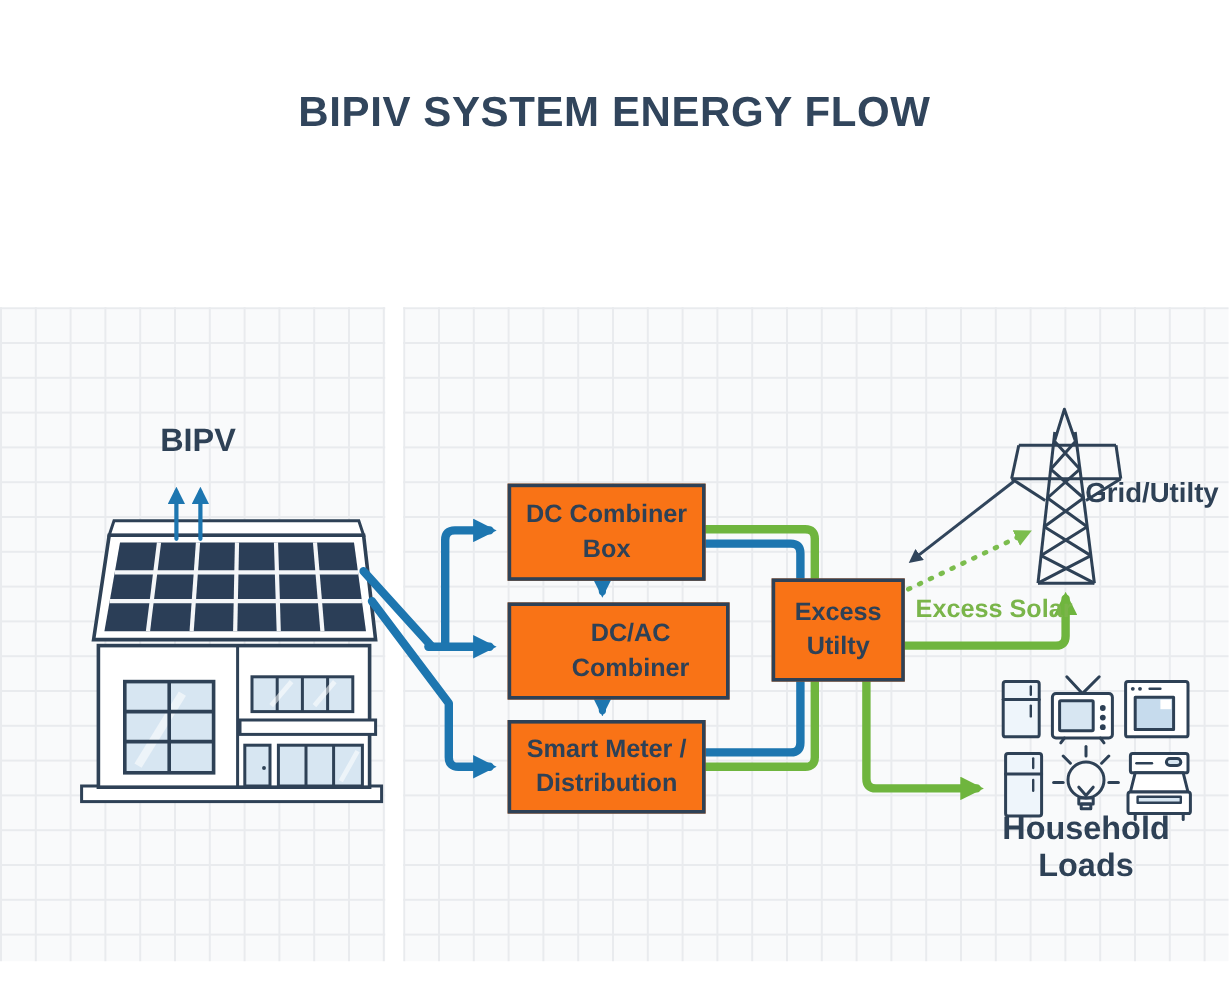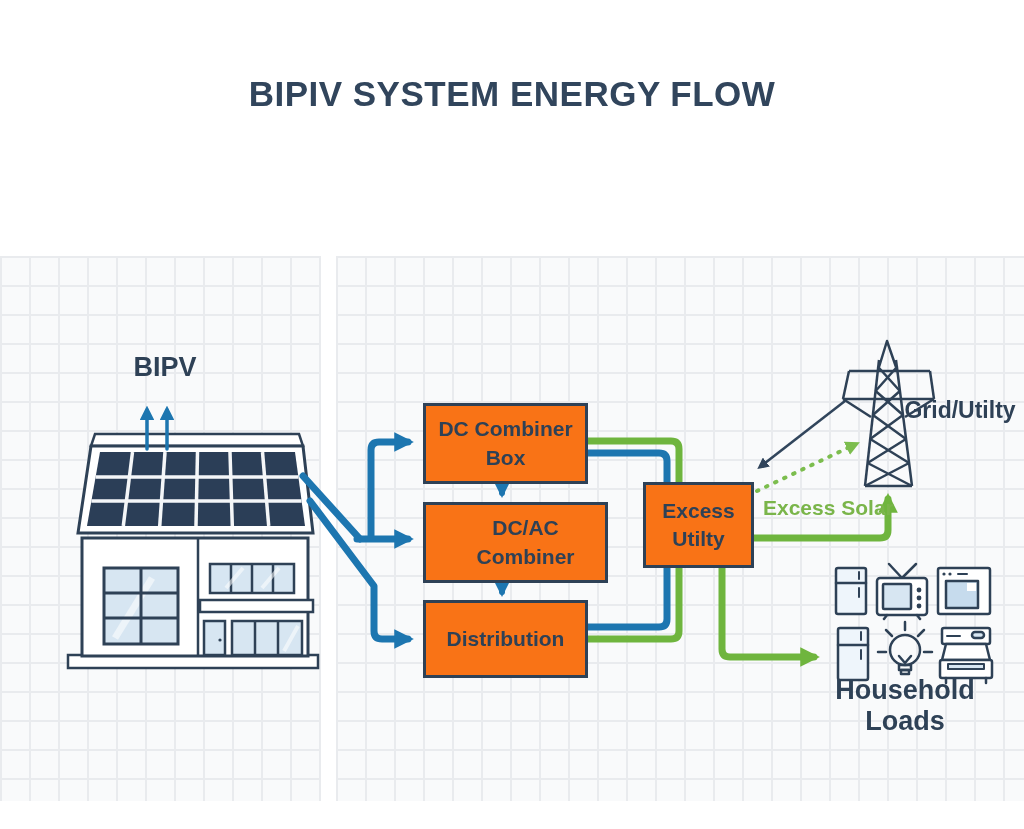--- a/index.html
+++ b/index.html
@@ -219,20 +219,21 @@
 
   <div class="node" id="node-combiner">
     <div>DC Combiner</div>
     <div>Box</div>
   </div>
   <div class="node" id="node-inverter">
     <div>DC/AC</div>
     <div>Combiner</div>
   </div>
   <div class="node" id="node-meter">
+    <div>Smart Meter /</div>
     <div>Distribution</div>
   </div>
   <div class="node" id="node-excess">
     <div>Excess</div>
     <div>Utilty</div>
   </div>
 
   <div class="excess-flow-label">Excess Solar</div>
 
   <div class="grid-label">

